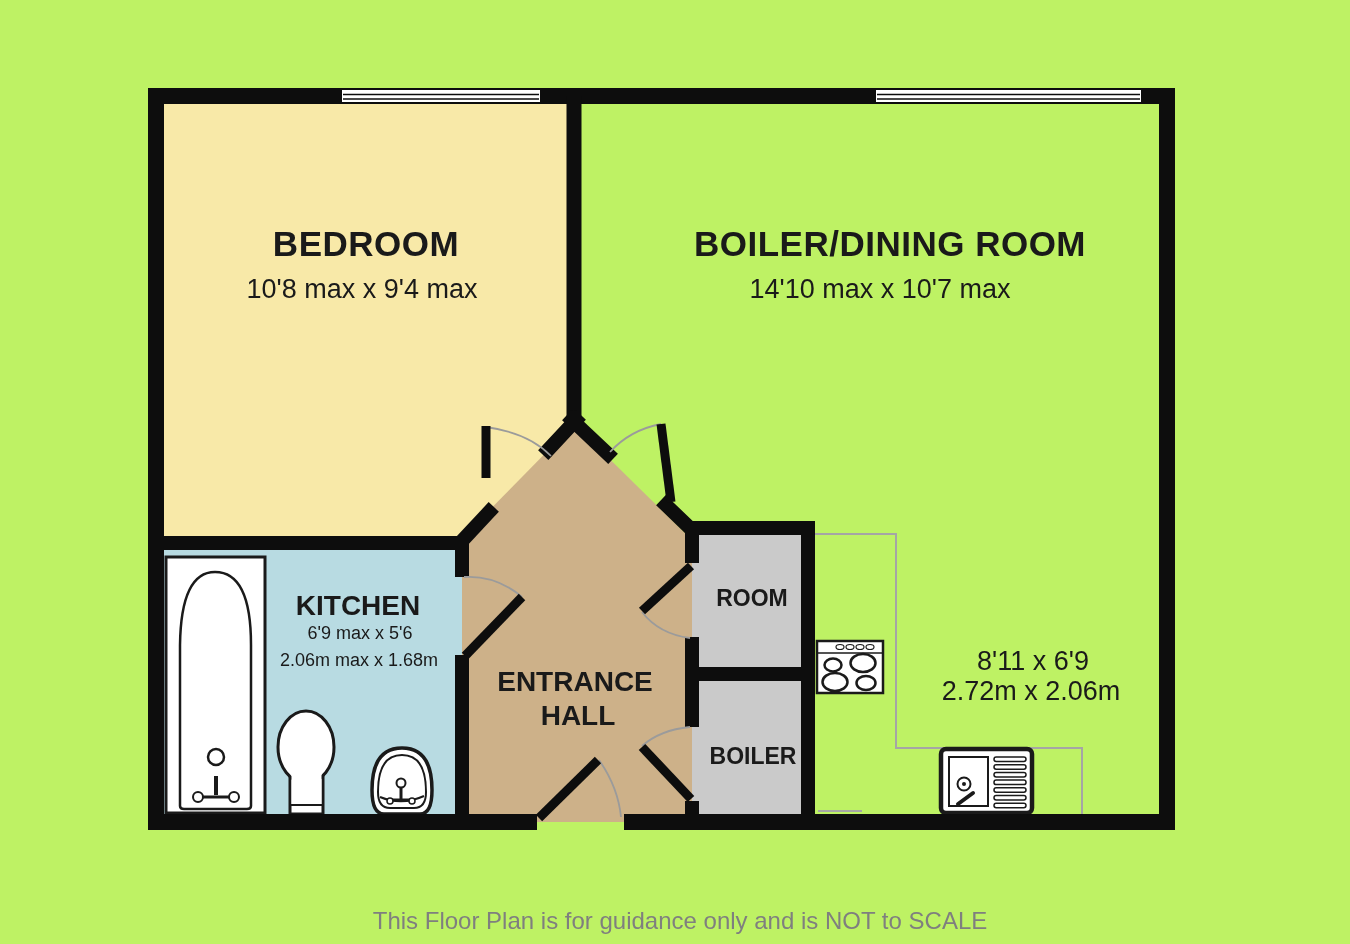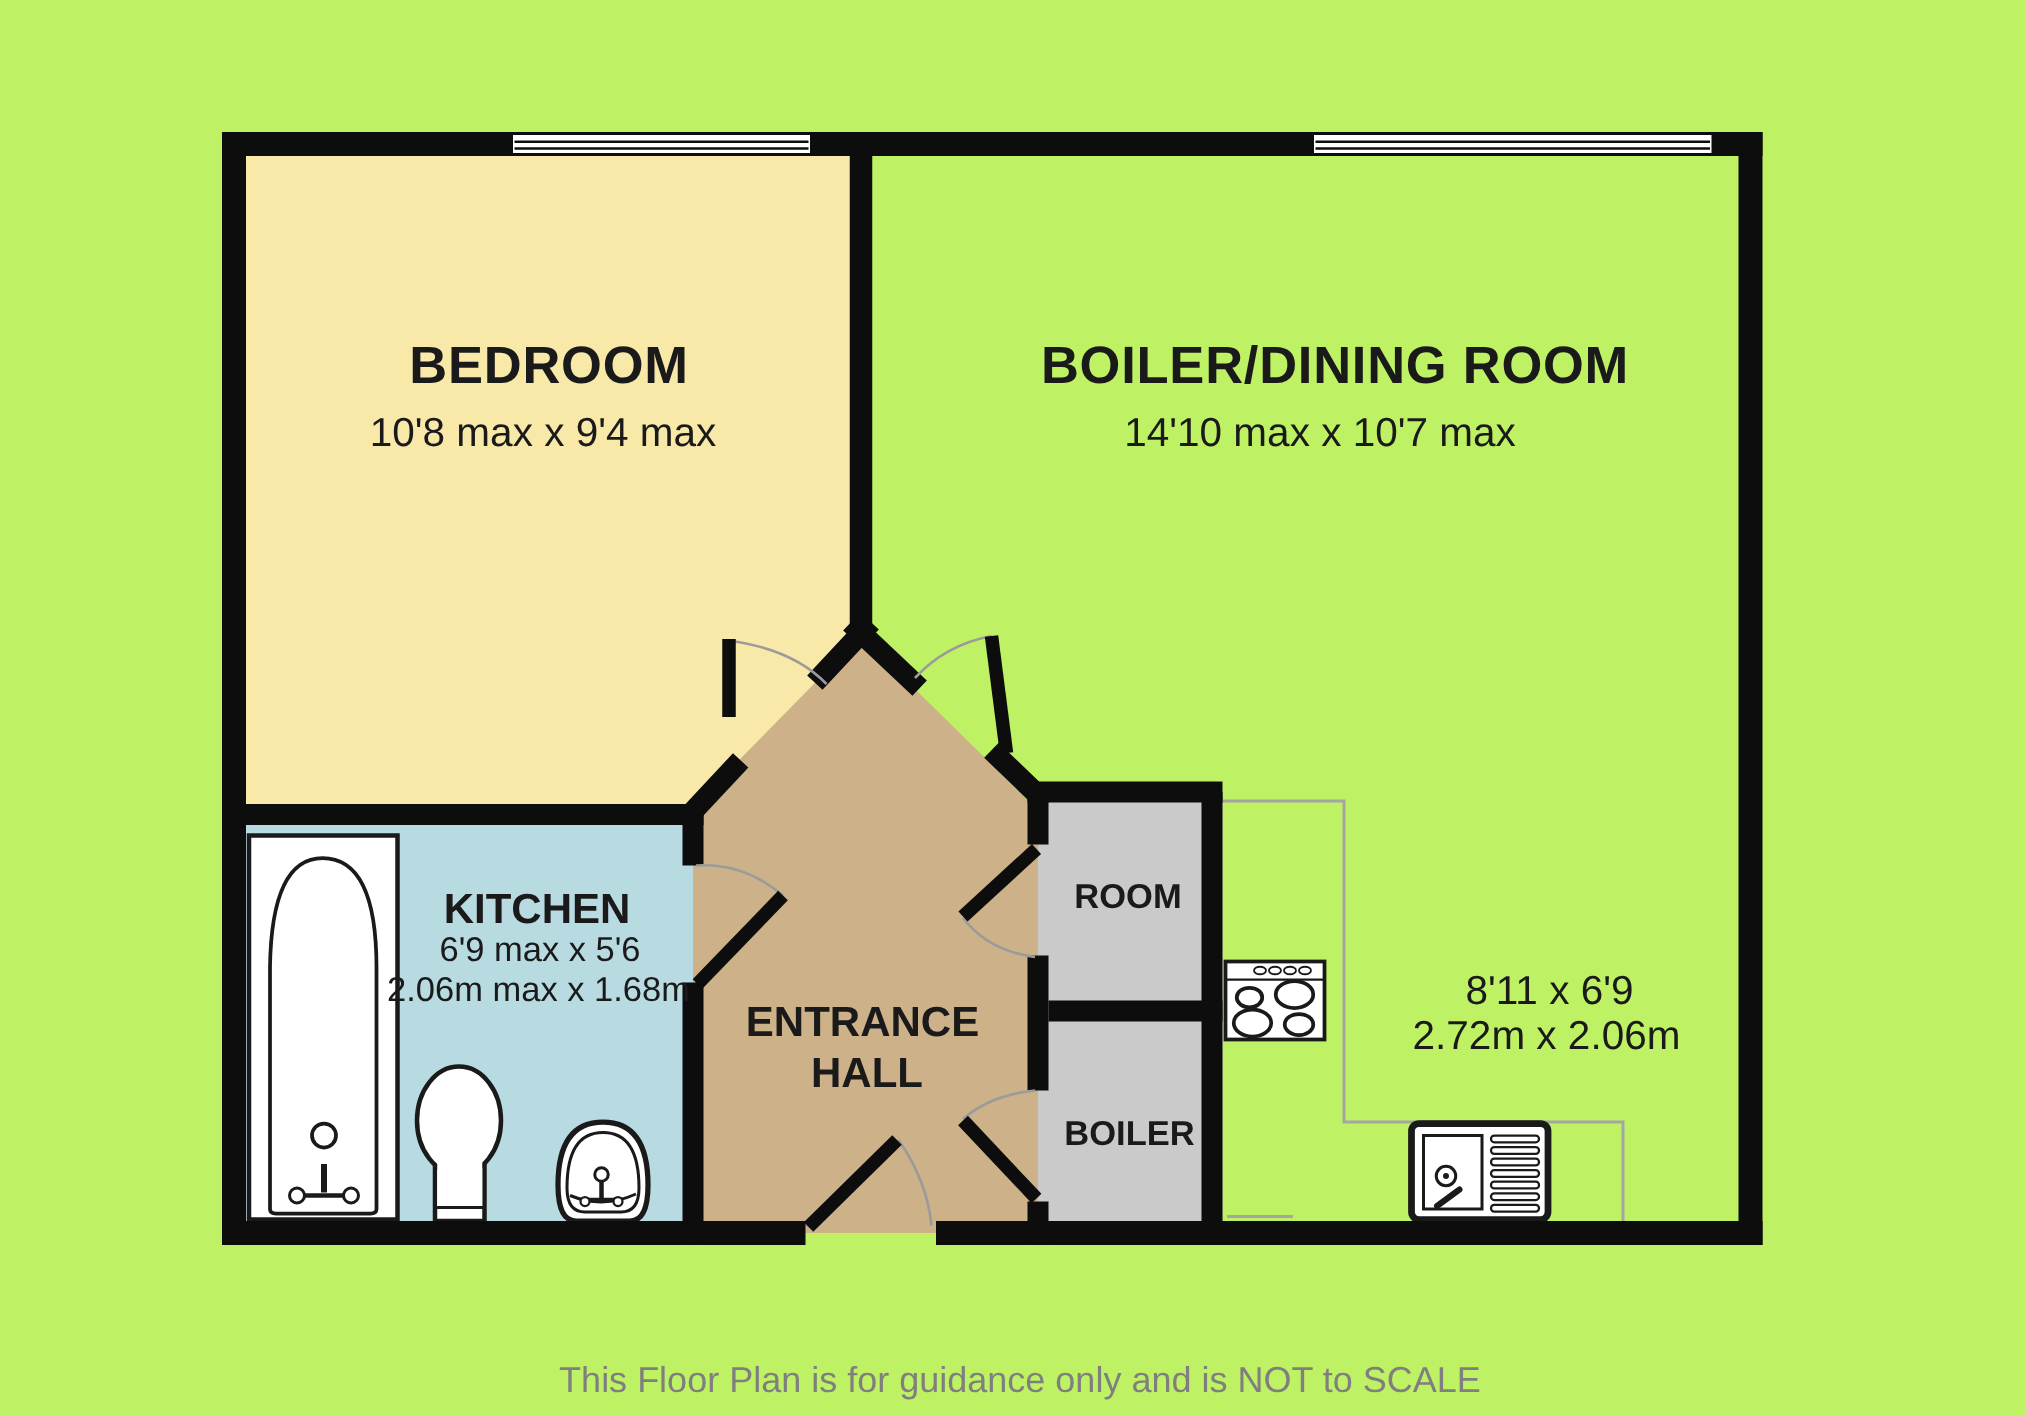--- a/index.html
+++ b/index.html
@@ -5,21 +5,21 @@
   html,body{margin:0;padding:0;background:#ffffff;}
   .plan-wrap{position:relative;width:1350px;height:944px;background:#bef264;overflow:hidden;
              font-family:"Liberation Sans","DejaVu Sans",sans-serif;}
   .plan-svg{position:absolute;left:0;top:0;}
   .label{position:absolute;transform:translate(-50%,-50%);white-space:nowrap;color:#1A1A1A;text-align:center;}
   .name-lg{font-size:35px;font-weight:bold;letter-spacing:0.5px;}
   .name-kitchen{font-size:33px;font-weight:bold;letter-spacing:0.5px;}
   .name-md{font-size:28px;font-weight:bold;}
   .name-sm{font-size:23px;font-weight:bold;}
   .dims-lg{font-size:27px;}
-  .dims-sm{font-size:23px;}
+  .dims-sm{font-size:18px;}
   .hall-line{line-height:35px;}
   .footer-note{position:absolute;left:680px;top:921px;transform:translate(-50%,-50%);
                font-size:24px;color:#7F7F7F;white-space:nowrap;}
 </style>
 </head>
 <body>
 
 <div class="plan-wrap">
 
   <svg class="plan-svg" width="1350" height="944" viewBox="0 0 1350 944">

